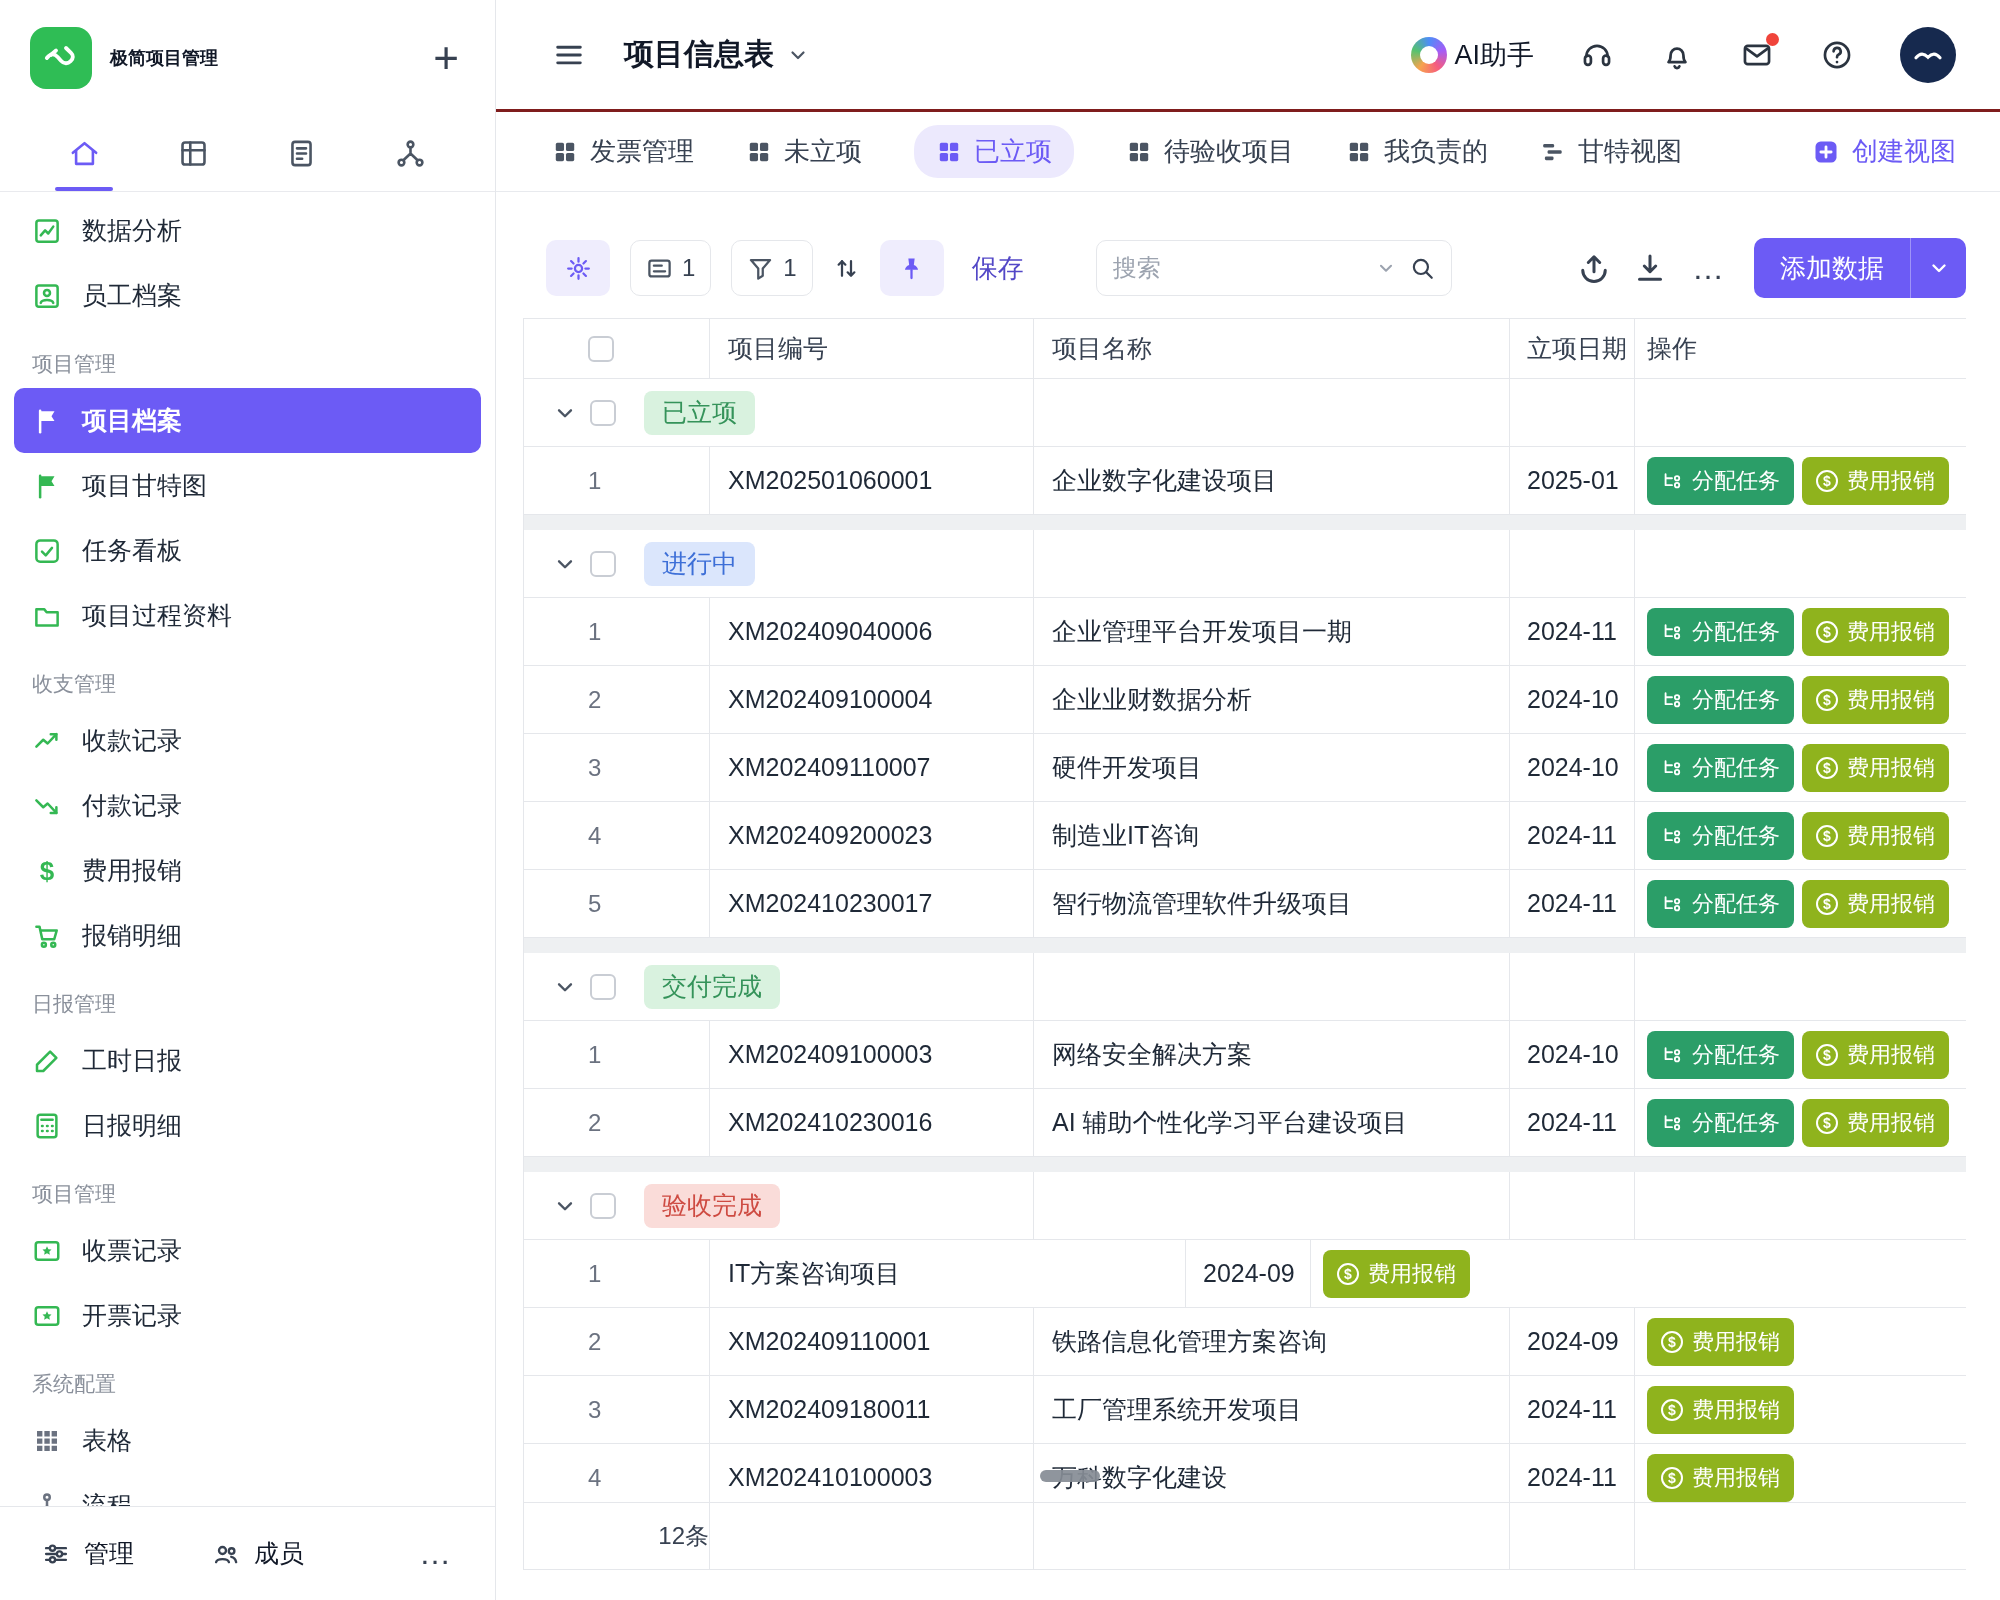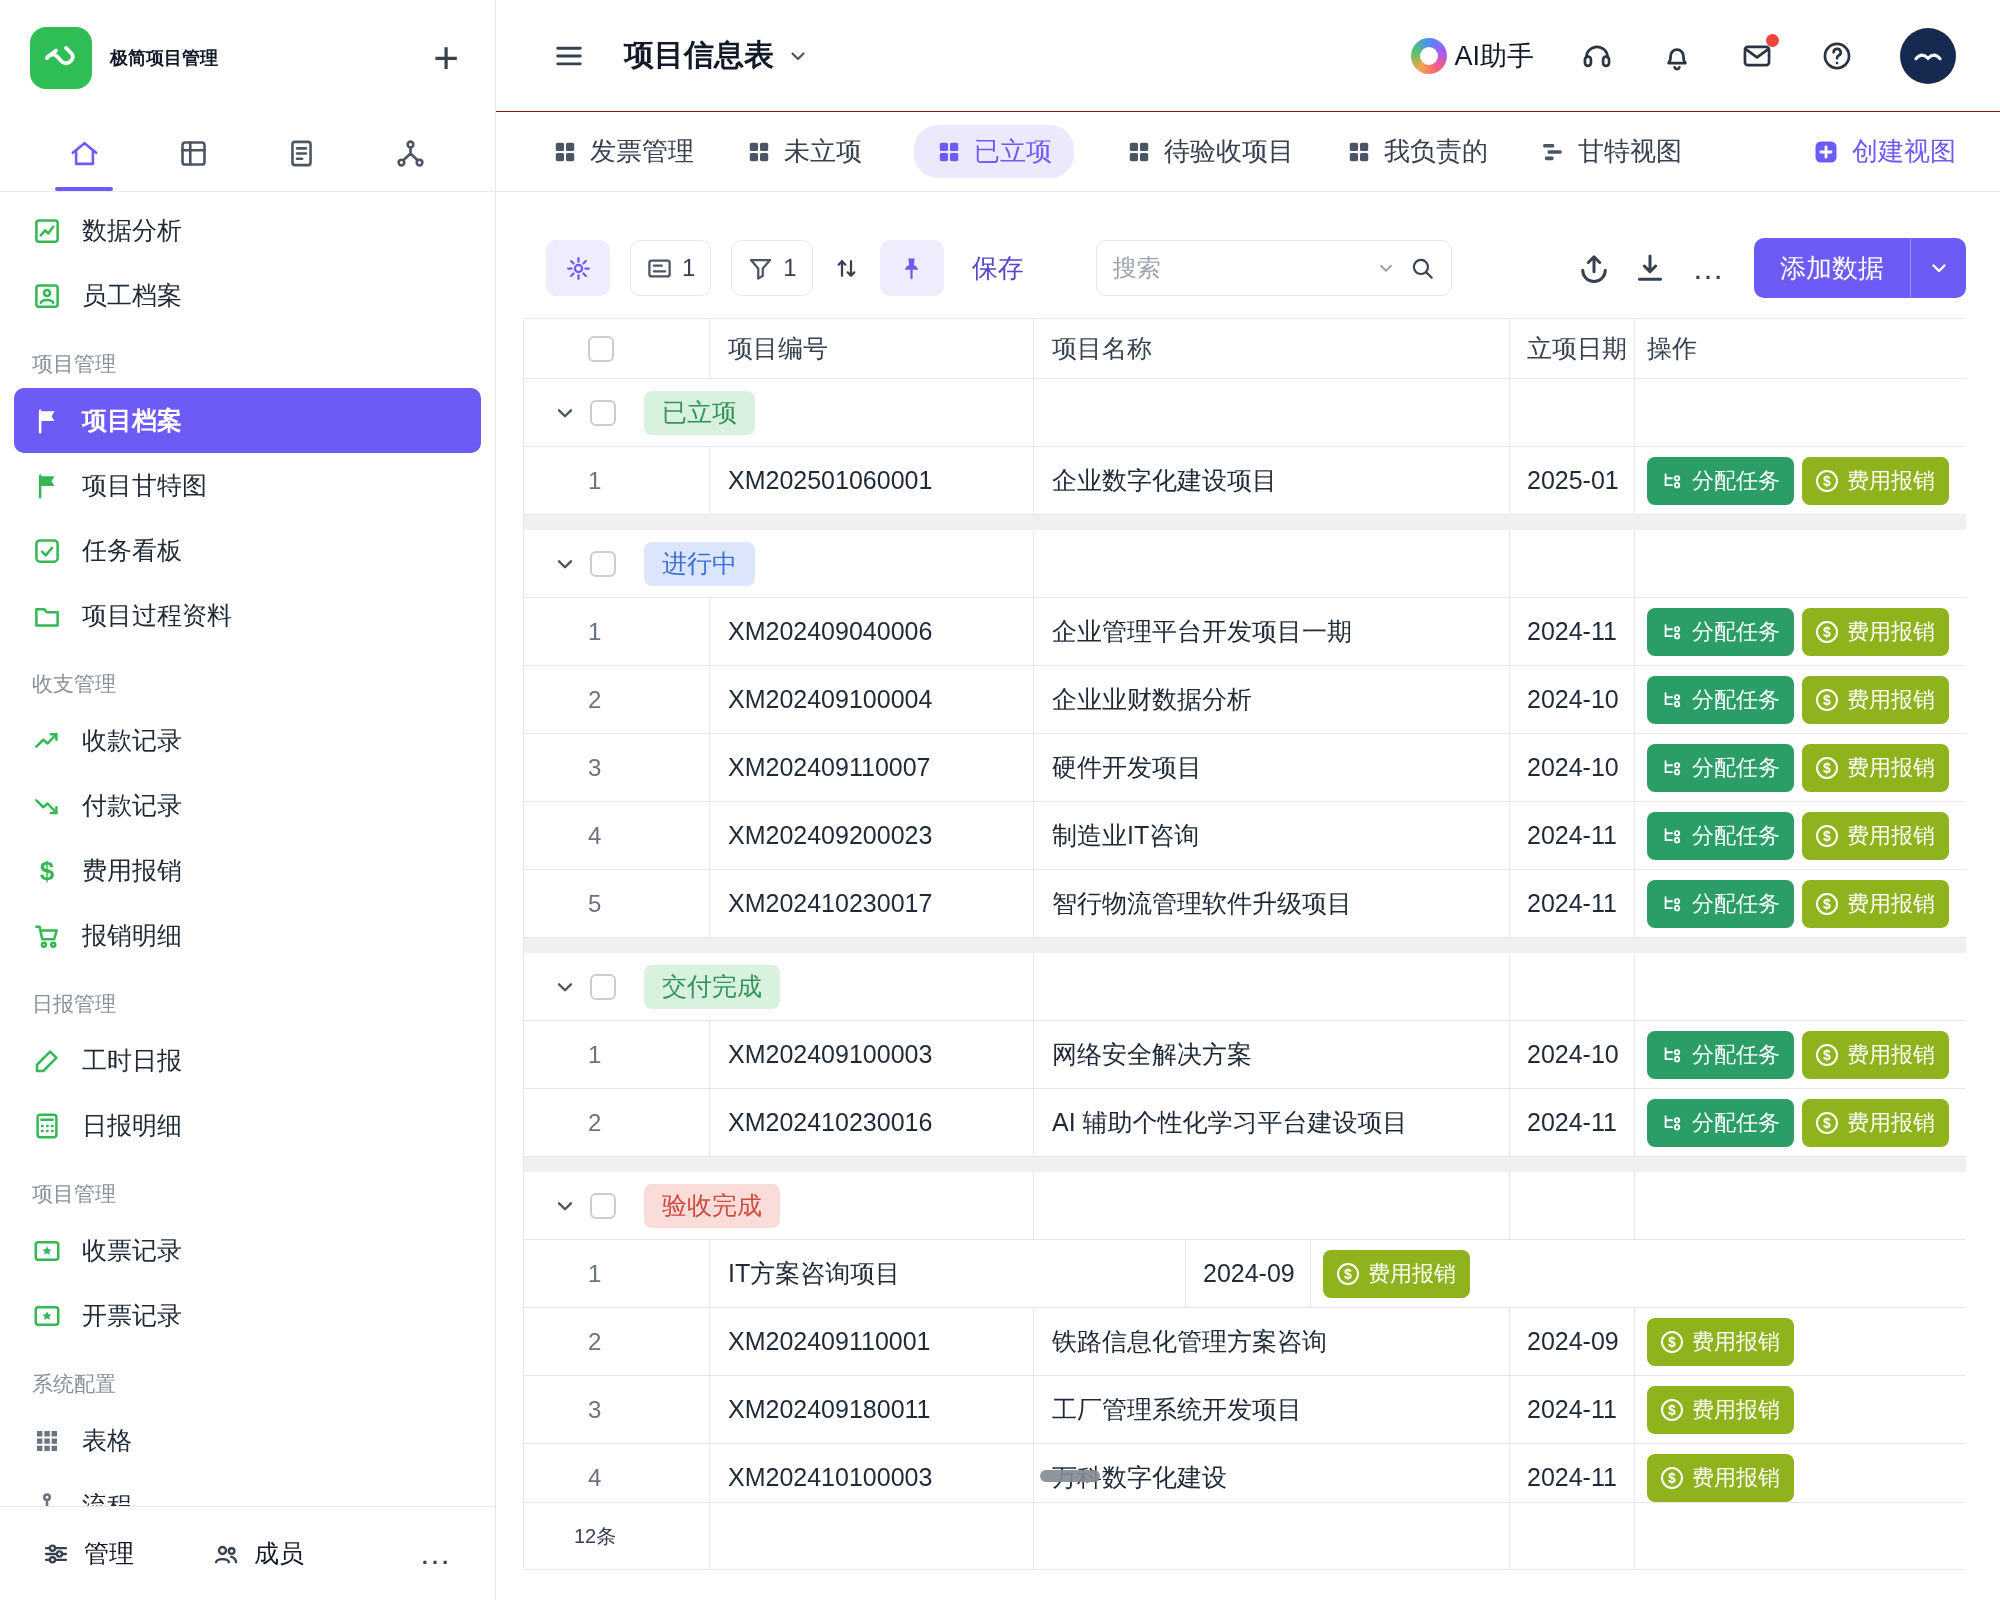--- a/index.html
+++ b/index.html
@@ -33,21 +33,21 @@
   .sb-item.active{background:var(--accent);color:#fff;font-weight:600;}
   .sb-item.active .mi{color:#fff;}
   .sb-section{height:60px;display:flex;align-items:flex-end;padding:0 18px 10px;font-size:21px;color:#8A909B;}
   .sb-bottom{height:94px;border-top:1px solid var(--border);display:flex;align-items:center;padding:0 42px;gap:78px;}
   .sb-bi{display:flex;align-items:center;gap:14px;font-size:25px;color:#111827;cursor:pointer;}
   .sb-bi .mi{width:28px;height:28px;color:#374151;}
   .sb-dots{margin-left:auto;font-size:32px;color:#374151;cursor:pointer;letter-spacing:2px;}
 
   
   main{flex:1;min-width:0;display:flex;flex-direction:column;height:100%;}
-  .topbar{height:112px;display:flex;align-items:center;padding:0 44px 0 56px;border-bottom:1px solid #7f1d1d;}
+  .topbar{height:112px;display:flex;align-items:center;padding:0 44px 0 56px;border-bottom:3px solid #7f1d1d;}
   .hamburger{width:34px;height:34px;color:#374151;cursor:pointer;flex:none;}
   .title-drop{display:flex;align-items:center;gap:12px;margin-left:38px;cursor:pointer;}
   .page-title{font-size:30px;font-weight:600;color:#111827;}
   .title-drop .mi{width:24px;height:24px;color:#4B5563;}
   .topbar-right{margin-left:auto;display:flex;align-items:center;gap:46px;}
   .ai-btn{display:flex;align-items:flex-end;gap:7px;cursor:pointer;}
   .ai-ring{width:36px;height:36px;border-radius:50%;background:conic-gradient(#4E8DF7,#A45CF6,#F65C7E,#F7A34E,#56C26F,#4E8DF7);position:relative;}
   .ai-ring::after{content:"";position:absolute;inset:9px;border-radius:50%;background:#fff;}
   .ai-label{font-size:27px;color:#111827;}
   .top-ic{width:34px;height:34px;color:#2B3440;position:relative;cursor:pointer;flex:none;}
@@ -111,21 +111,21 @@
   .g-rest{flex:1;display:flex;height:100%;}
   .g-c2{width:476px;border-right:1px solid var(--border);height:100%;}
   .g-c3{width:125px;border-right:1px solid var(--border);height:100%;}
   .g-c4{flex:1;}
   .act{height:48px;display:flex;align-items:center;gap:9px;border-radius:8px;color:#fff;font-size:22px;padding:0 14px;cursor:pointer;flex:none;}
   .act .mi{width:22px;height:22px;color:#fff;}
   .act-assign{background:var(--assign);}
   .act-expense{background:var(--expense);}
   .coin{width:22px;height:22px;border:2px solid #fff;border-radius:50%;display:flex;align-items:center;justify-content:center;font-size:14px;font-weight:700;flex:none;}
   .t-footer{display:flex;height:68px;border-top:1px solid var(--border);border-bottom:1px solid var(--border);border-left:1px solid var(--border);background:#fff;}
-  .t-footer .tc{font-size:20px;color:#374151;}
+  .t-footer .tc{font-size:24px;color:#374151;justify-content:flex-end;}
   .hscroll{position:absolute;left:517px;top:1152px;width:60px;height:12px;border-radius:6px;background:#868C95;opacity:.92;cursor:pointer;}
   .mi{display:inline-flex;align-items:center;justify-content:center;}
   .mi.char{font-weight:700;font-size:26px;line-height:1;}
 </style>
 </head>
 <body>
 
 <div class="app">
 
   <aside class="sidebar">

